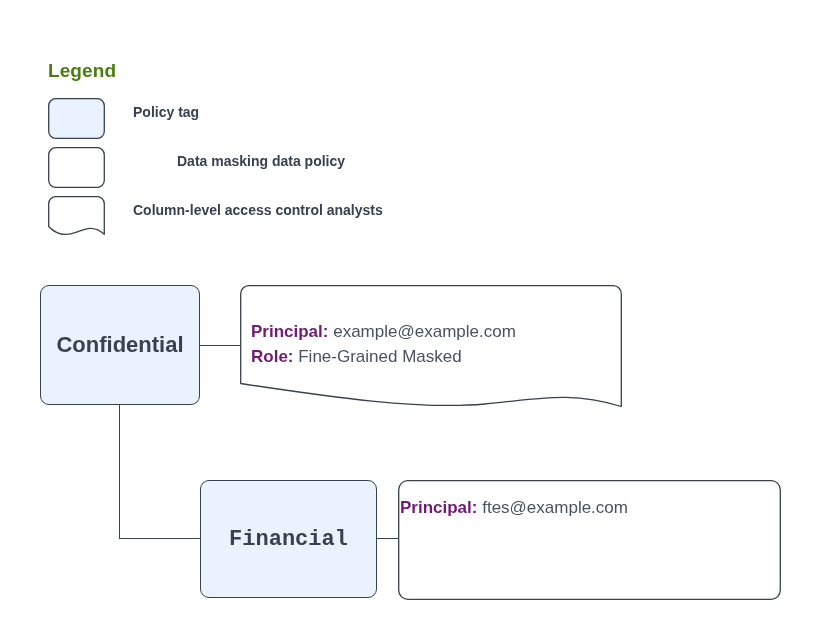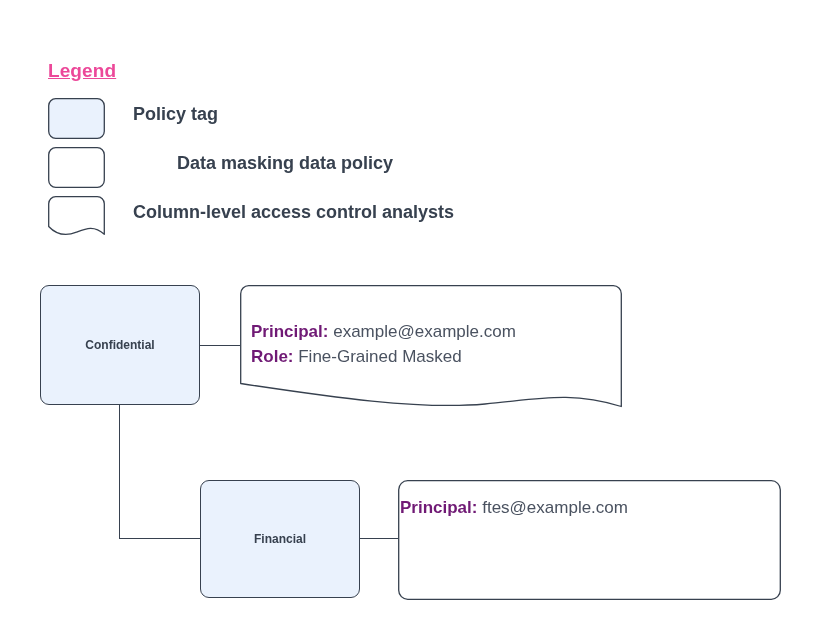--- a/index.html
+++ b/index.html
@@ -25,28 +25,27 @@
   }
 
   
   .legend-title {
     position: absolute;
     left: 48px;
     top: 60px;
     font-size: 19px;
     font-weight: bold;
     letter-spacing: 0.1px;
-    color: #ec4899;
+    color: #4d7c0f;
     white-space: nowrap;
-    text-decoration: underline;
   }
   .legend-row-label {
     position: absolute;
     left: 133px;
-    font-size: 18px;
+    font-size: 14px;
     font-weight: bold;
     color: #37414f;
     white-space: nowrap;
   }
   .legend-label-0 { top: 104px; }
   .legend-label-1 { top: 153px; margin-left: 44px; }
   .legend-label-2 { top: 202px; }
 
   .legend-swatch {
     position: absolute;
@@ -60,35 +59,36 @@
   
   .node-box {
     position: absolute;
     box-sizing: border-box;
     border: 1.3px solid #37414f;
     border-radius: 9px;
     background: #eaf2fd;
     display: flex;
     align-items: center;
     justify-content: center;
-    font-size: 12px;
+    font-size: 22px;
     font-weight: bold;
     color: #37414f;
   }
   #node-confidential {
     left: 40px;
     top: 285px;
     width: 160px;
     height: 120px;
   }
   #node-financial {
     left: 200px;
     top: 480px;
-    width: 160px;
+    width: 177px;
     height: 118px;
+    font-family: Liberation Mono, monospace;
   }
 
   
   .callout {
     position: absolute;
   }
   .callout-text {
     position: absolute;
     font-size: 17px;
     line-height: 25px;

